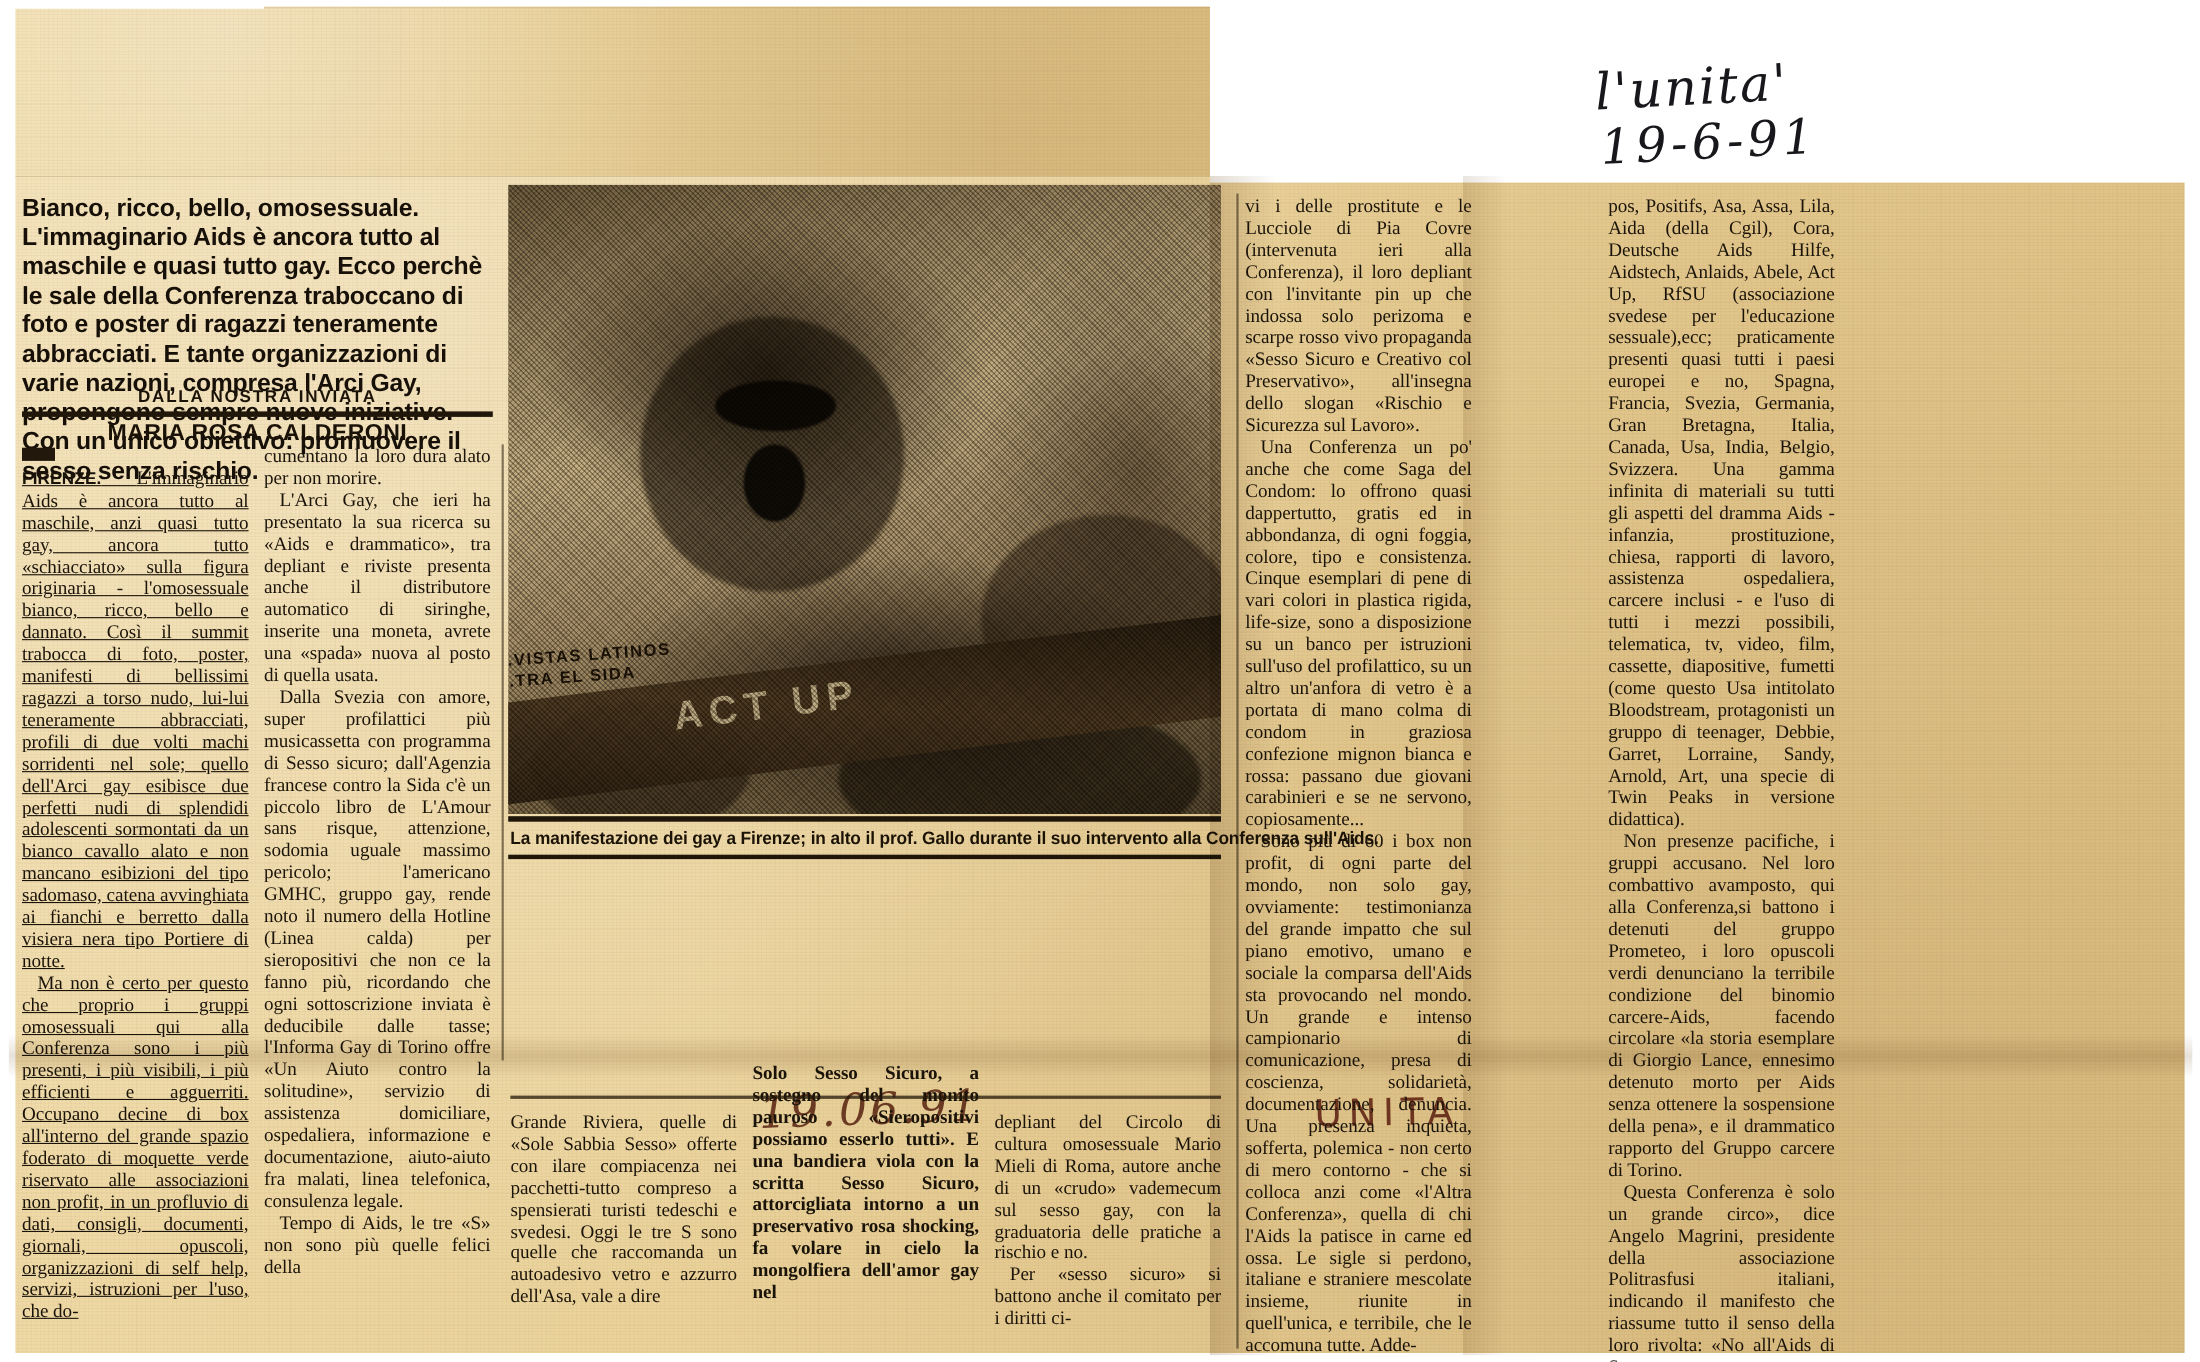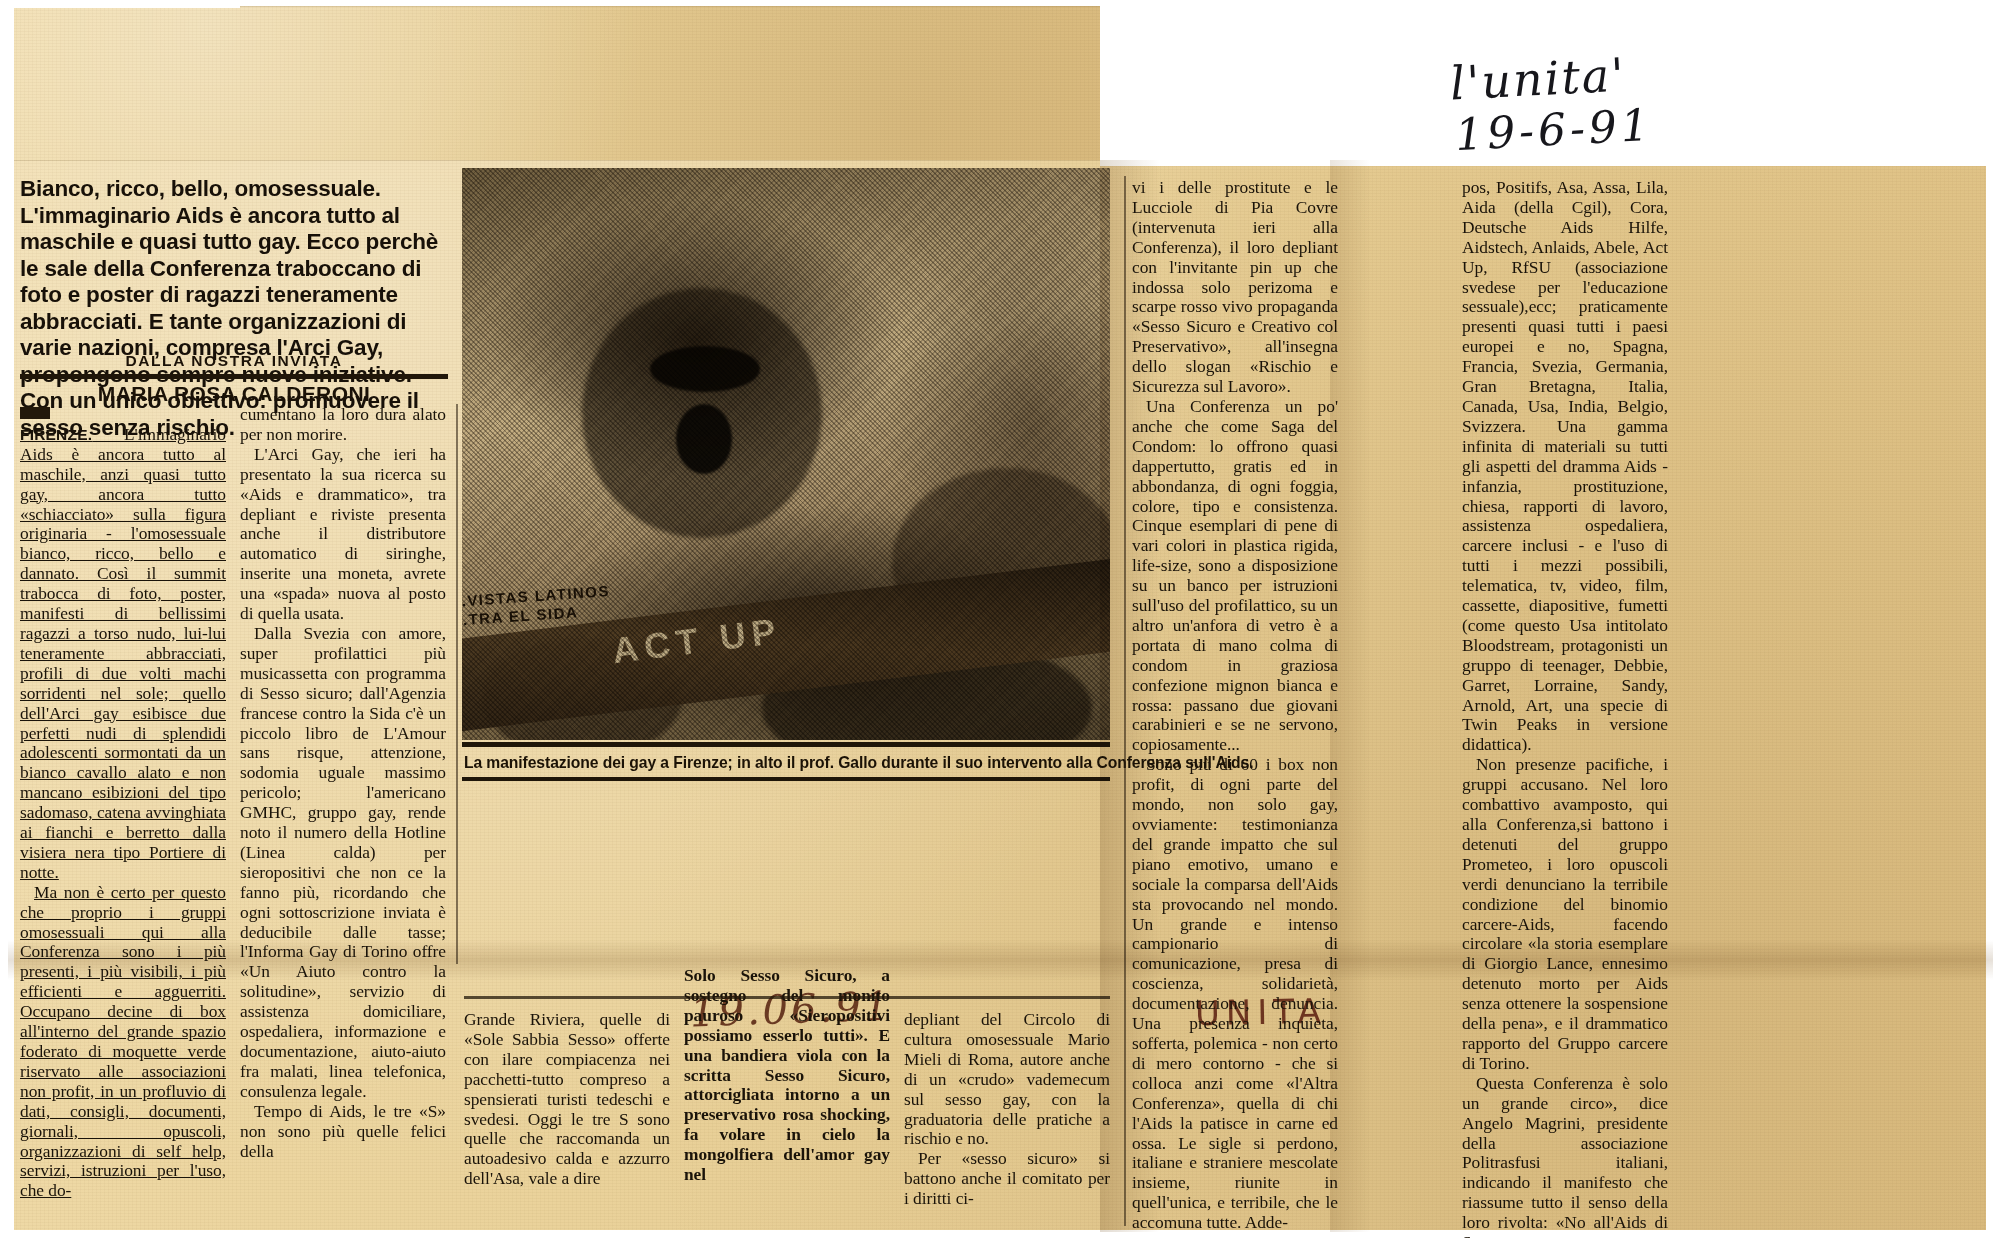--- a/index.html
+++ b/index.html
@@ -226,21 +226,21 @@
   <div id="caption-wrap">
     <div class="crule-top"></div>
     <div class="ctext">La manifestazione dei gay a Firenze; in alto il prof. Gallo durante il suo intervento alla Conferenza sull'Aids.</div>
     <div class="crule-bot"></div>
   </div>
 
   <div id="hw-date2">19.06.91</div>
   <div id="hw-unita2">UNITA</div>
 
   <div class="col" id="colA">
-    <p class="first">Grande Riviera, quelle di «Sole Sabbia Sesso» offerte con ilare compiacenza nei pacchetti-tutto compreso a spensierati turisti tedeschi e svedesi. Oggi le tre S sono quelle che raccomanda un autoadesivo calda e azzurro dell'Asa, vale a dire</p>
+    <p class="first">Grande Riviera, quelle di «Sole Sabbia Sesso» offerte con ilare compiacenza nei pacchetti-tutto compreso a spensierati turisti tedeschi e svedesi. Oggi le tre S sono quelle che raccomanda un autoadesivo vetro e azzurro dell'Asa, vale a dire</p>
   </div>
   <div class="col" id="colB">
     <p class="first">Solo Sesso Sicuro, a sostegno del monito pauroso «Sieropositivi possiamo esserlo tutti». E una bandiera viola con la scritta Sesso Sicuro, attorcigliata intorno a un preservativo rosa shocking, fa volare in cielo la mongolfiera dell'amor gay nel</p>
   </div>
   <div class="col" id="colC">
     <p class="first">depliant del Circolo di cultura omosessuale Mario Mieli di Roma, autore anche di un «crudo» vademecum sul sesso gay, con la graduatoria delle pratiche a rischio e no.</p>
     <p>Per «sesso sicuro» si battono anche il comitato per i diritti ci-</p>
   </div>
 
   <div class="col" id="colM1">

